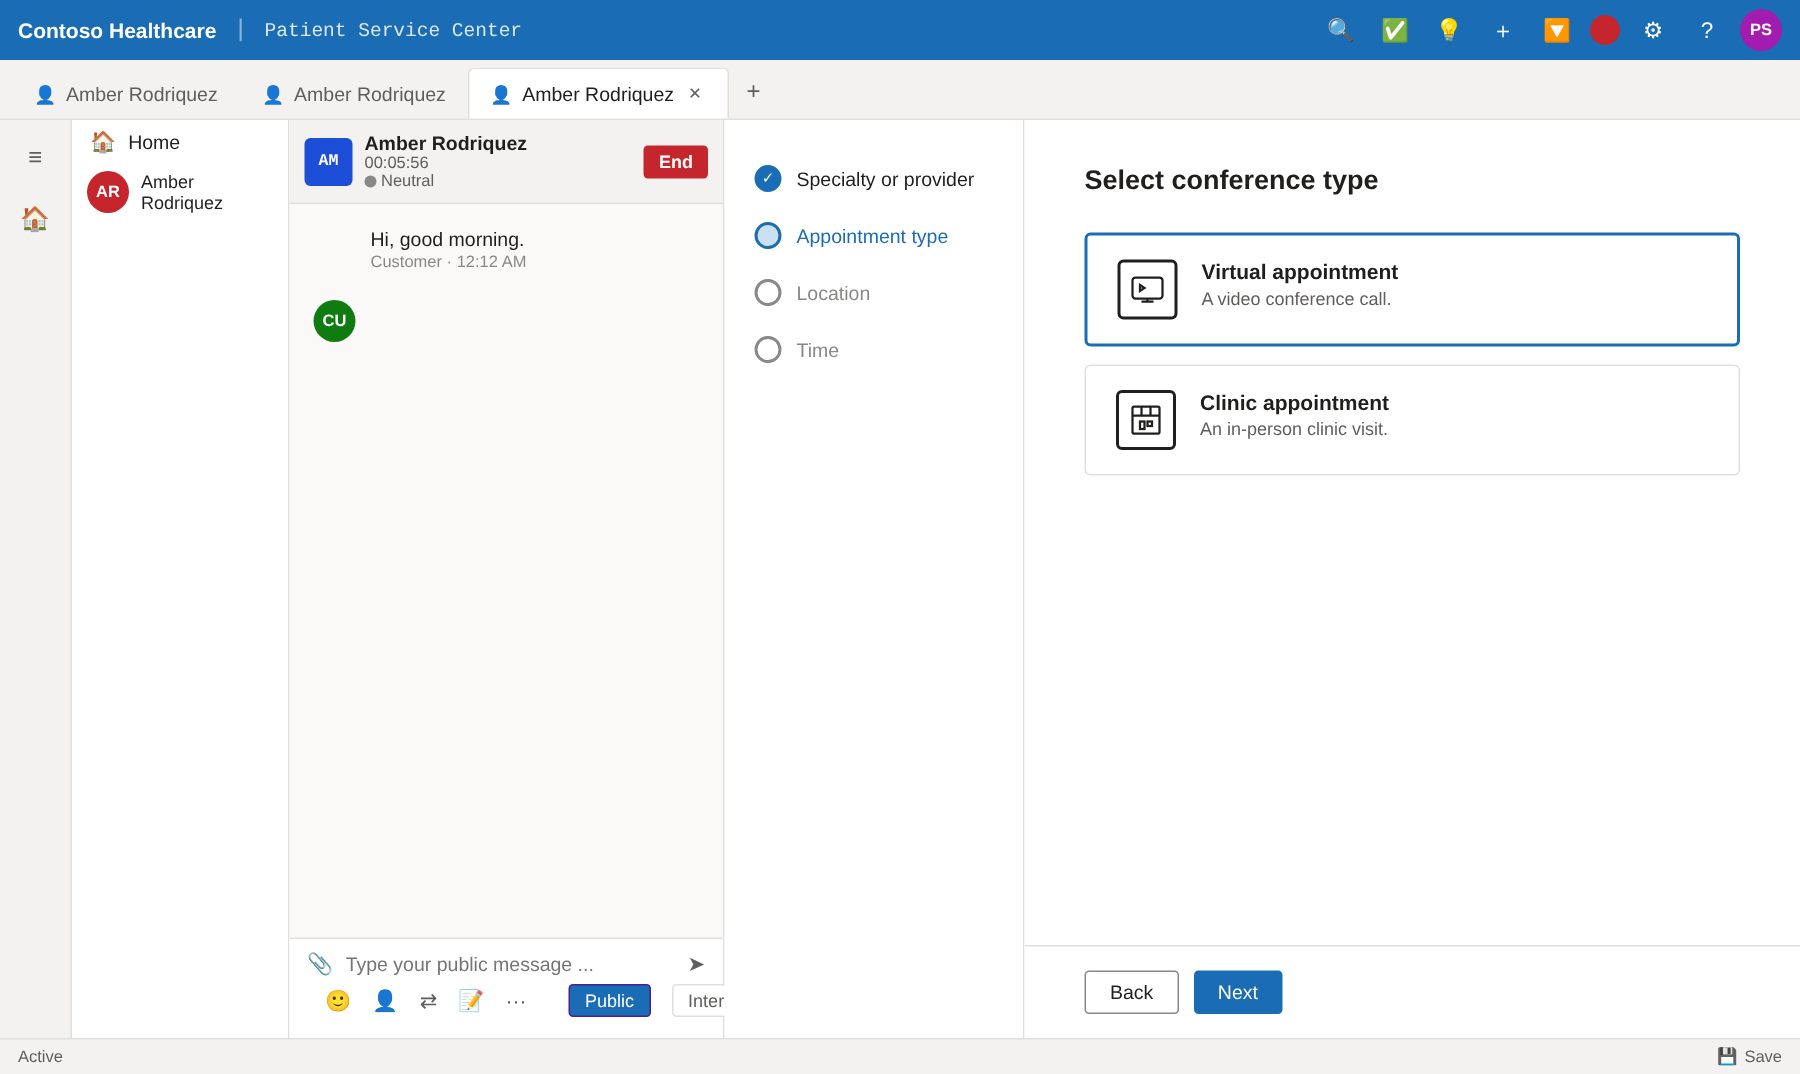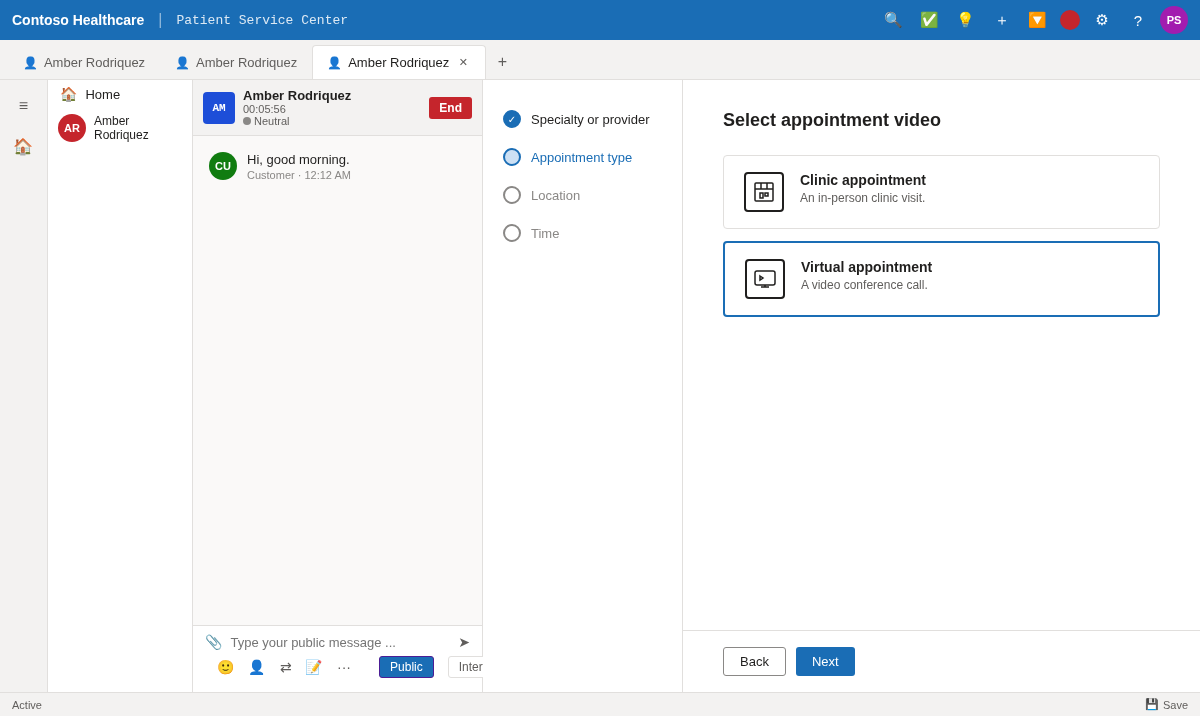--- a/index.html
+++ b/index.html
@@ -324,20 +324,21 @@
       gap: 10px;
       margin-bottom: 16px;
     }
     .chat-bubble-avatar {
       width: 28px; height: 28px; border-radius: 50%;
       background: #107c10;
       color: white;
       display: flex; align-items: center; justify-content: center;
       font-size: 11px; font-weight: 600;
       flex-shrink: 0;
+      margin-top: 48px;
     }
     .chat-bubble-content {}
     .chat-text { font-size: 13px; color: #201f1e; }
     .chat-meta { font-size: 11px; color: #8a8886; margin-top: 2px; }
 
     .chat-input-area {
       border-top: 1px solid #e1dfdd;
       padding: 8px 12px;
       background: white;
     }
@@ -526,52 +527,52 @@
       <span class="step-label dimmed">Location</span>
     </div>
     <div class="wizard-step">
       <div class="step-circle"></div>
       <span class="step-label dimmed">Time</span>
     </div>
   </div>
 
   <div class="content-area">
     <div class="appointment-content">
-      <div class="section-title">Select appointment video</div>
+      <div class="section-title">Select conference type</div>
+
+      <div class="appointment-card selected">
+        <div class="card-icon">
+          <svg width="24" height="24" viewBox="0 0 24 24" fill="none" stroke="#201f1e" stroke-width="1.5">
+            <rect x="2" y="4" width="20" height="14" rx="2"></rect>
+            <path d="M8 20h8M12 18v2"></path>
+            <path d="M7 9l3 2-3 2V9z"></path>
+          </svg>
+        </div>
+        <div class="card-text">
+          <div class="card-title">Virtual appointment</div>
+          <div class="card-desc">A video conference call.</div>
+        </div>
+      </div>
 
       <div class="appointment-card">
         <div class="card-icon">
           <svg width="24" height="24" viewBox="0 0 24 24" fill="none" stroke="#201f1e" stroke-width="1.5">
             <rect x="3" y="3" width="18" height="18" rx="1"></rect>
             <path d="M3 9h18"></path>
             <path d="M9 3v6"></path>
             <path d="M15 3v6"></path>
             <rect x="8" y="13" width="3" height="5"></rect>
             <rect x="13" y="13" width="3" height="3"></rect>
           </svg>
         </div>
         <div class="card-text">
           <div class="card-title">Clinic appointment</div>
           <div class="card-desc">An in-person clinic visit.</div>
         </div>
       </div>
-
-      <div class="appointment-card selected">
-        <div class="card-icon">
-          <svg width="24" height="24" viewBox="0 0 24 24" fill="none" stroke="#201f1e" stroke-width="1.5">
-            <rect x="2" y="4" width="20" height="14" rx="2"></rect>
-            <path d="M8 20h8M12 18v2"></path>
-            <path d="M7 9l3 2-3 2V9z"></path>
-          </svg>
-        </div>
-        <div class="card-text">
-          <div class="card-title">Virtual appointment</div>
-          <div class="card-desc">A video conference call.</div>
-        </div>
-      </div>
     </div>
 
     <div class="action-bar">
       <button class="btn-back">Back</button>
       <button class="btn-next">Next</button>
     </div>
   </div>
 </div>
 
 <div class="statusbar">

